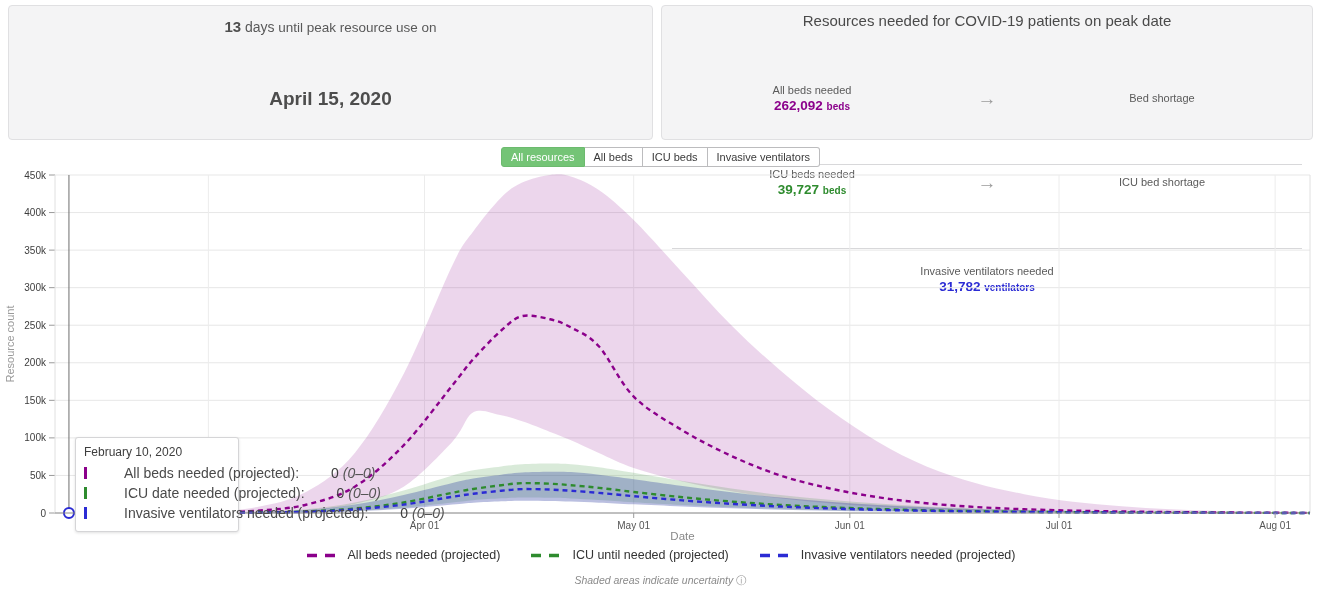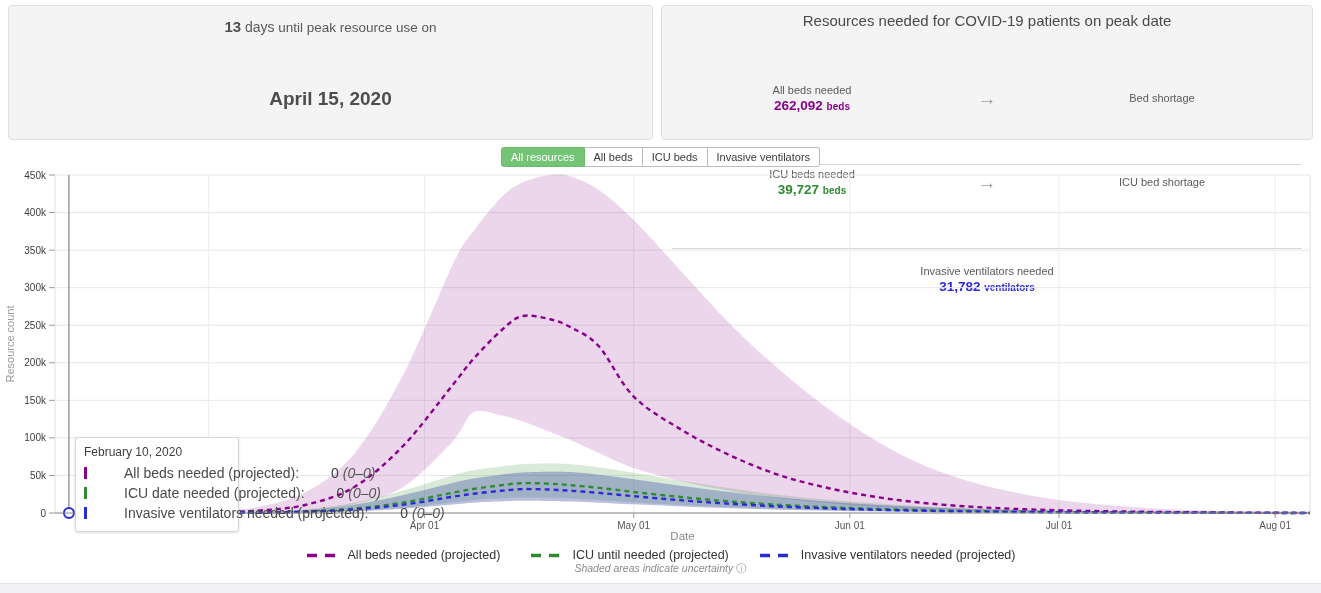--- a/index.html
+++ b/index.html
@@ -35,21 +35,21 @@
     border:1px solid #d5d5d7; border-radius:3px; box-shadow:0 1px 3px rgba(0,0,0,.12);
     padding:7px 7px 6px 8px; }
   .tt-date { font-size:12px; color:#3d3d3d; margin-bottom:6px; }
   .tt-row { display:flex; align-items:center; margin:4px 0; font-size:14px; color:#4a4a4a;gap:32px; }
   .tt-bar { width:3px; height:12px; margin-right:5px; flex:none; }
   .tt-label { flex:1; white-space:nowrap; }
   .tt-val { white-space:nowrap; color:#3d3d3d; }
   .tt-range { font-style:italic; color:#555; }
   .legend { display:flex; justify-content:center; align-items:flex-end; gap:30px; height:16px; margin-top:1px; }
   .lg-item { display:flex; align-items:center; gap:8px; font-size:12.5px; color:#333; }
-  .caption { text-align:center; font-size:10.5px; font-style:italic; color:#8a8a8a; margin-top:0; }
+  .caption { text-align:center; font-size:10.5px; font-style:italic; color:#8a8a8a; margin-top:12px; }
   .info-icon { font-style:normal; color:#9a9a9a; cursor:pointer; }
   .bottom-strip { height:10px; background:#f1f1f3; border-top:1px solid #e4e4e6; margin-top:7px; }
 </style>
 </head>
 <body>
 
 <div class="top-row">
   <section class="panel peak-panel">
     <div class="peak-line1">
       <span class="peak-num">13</span>

